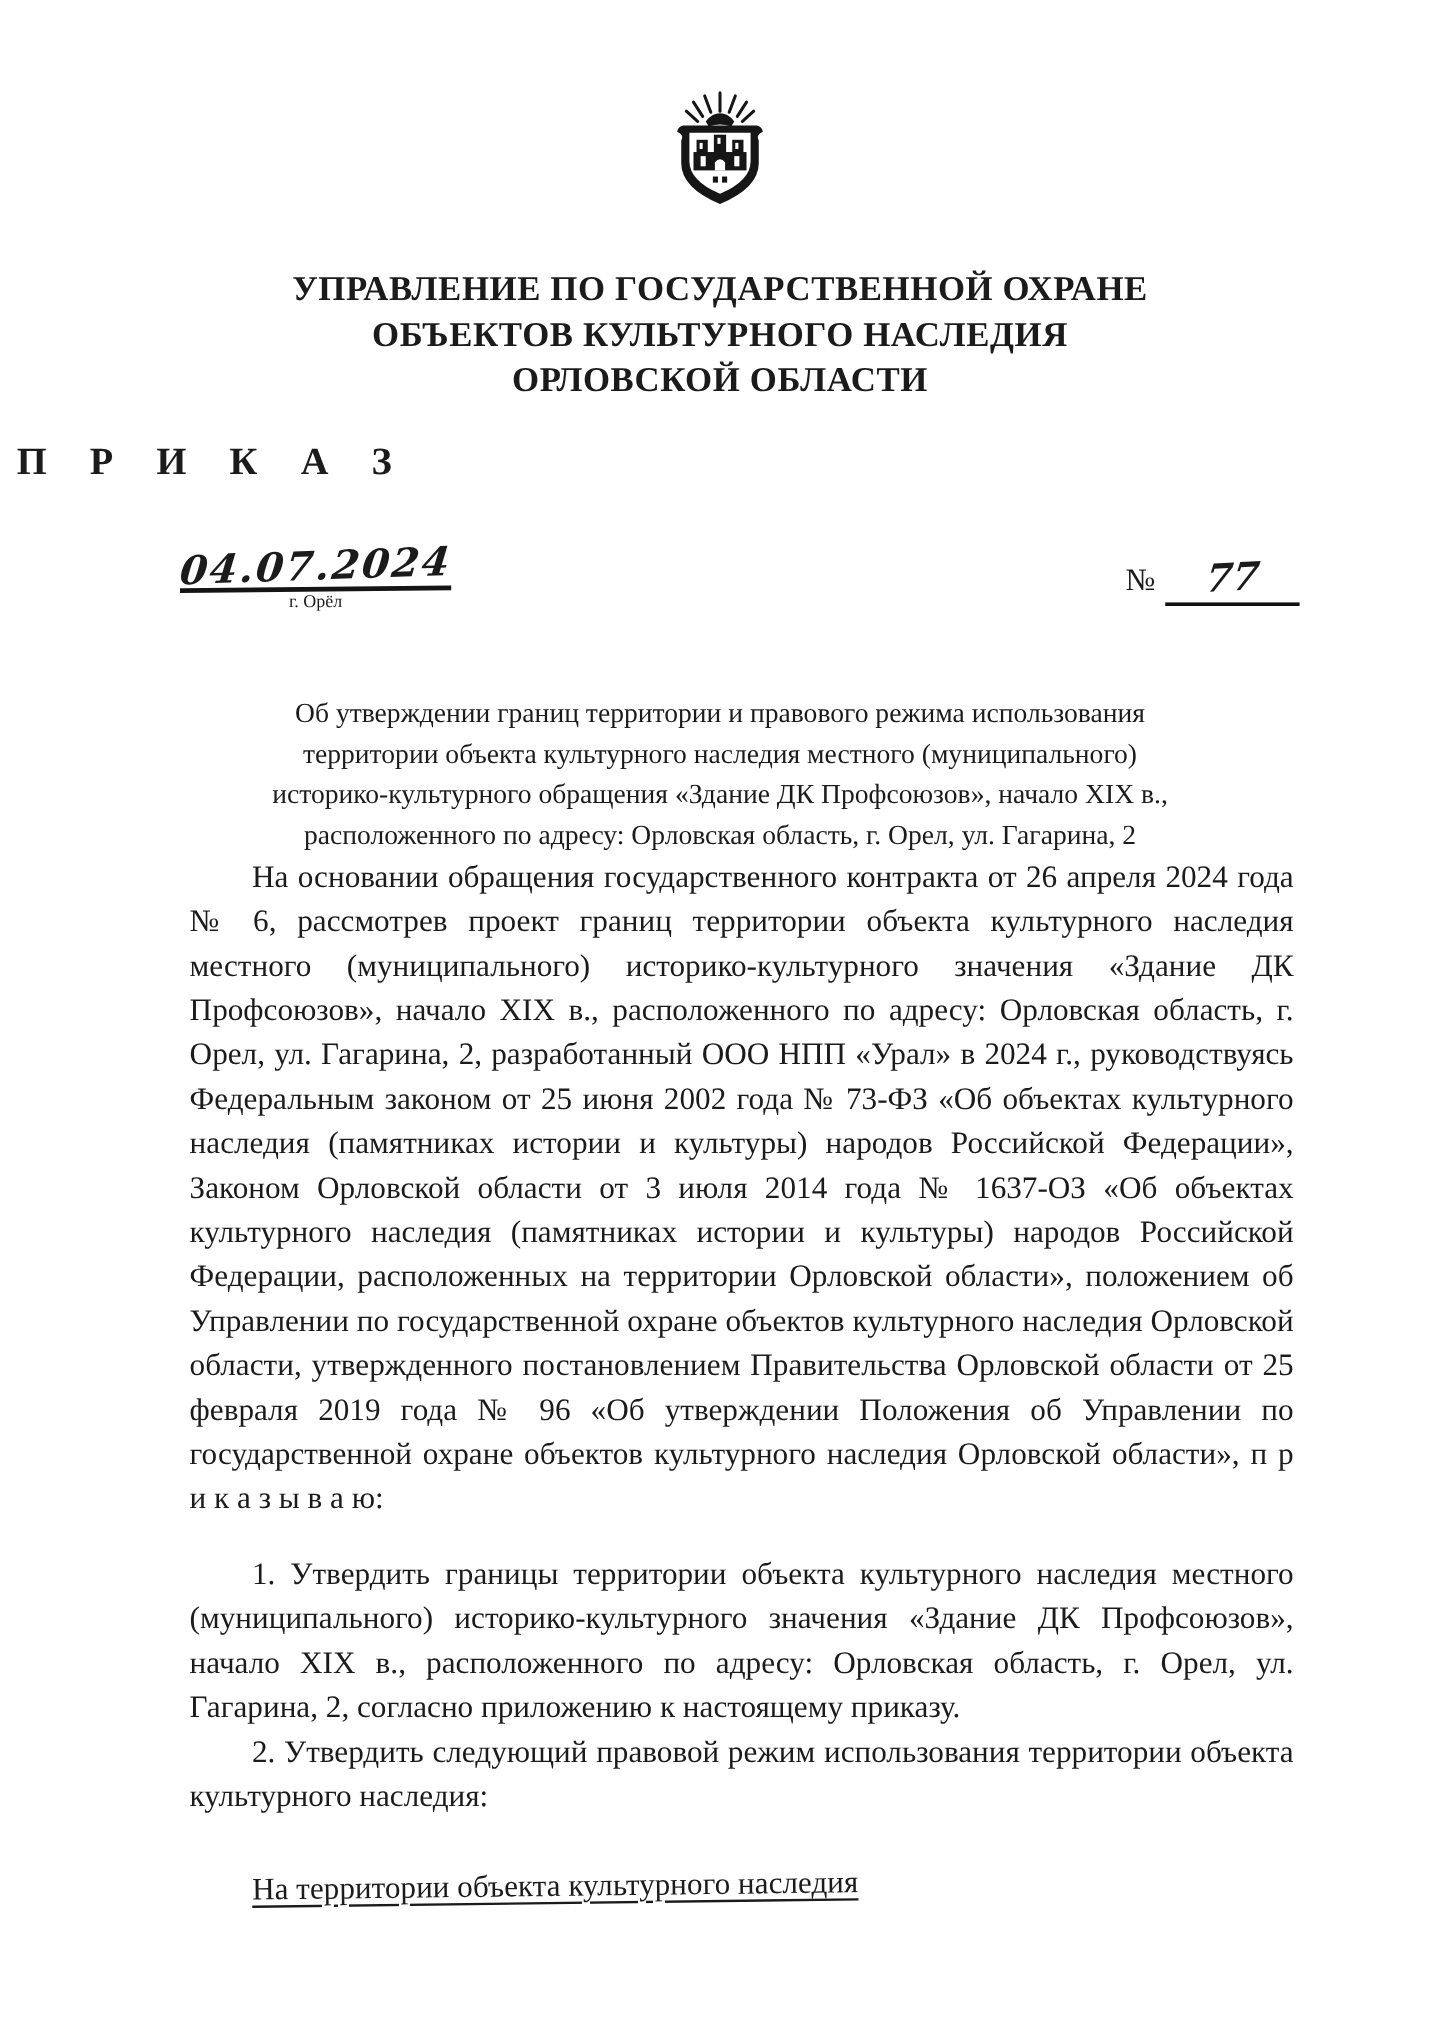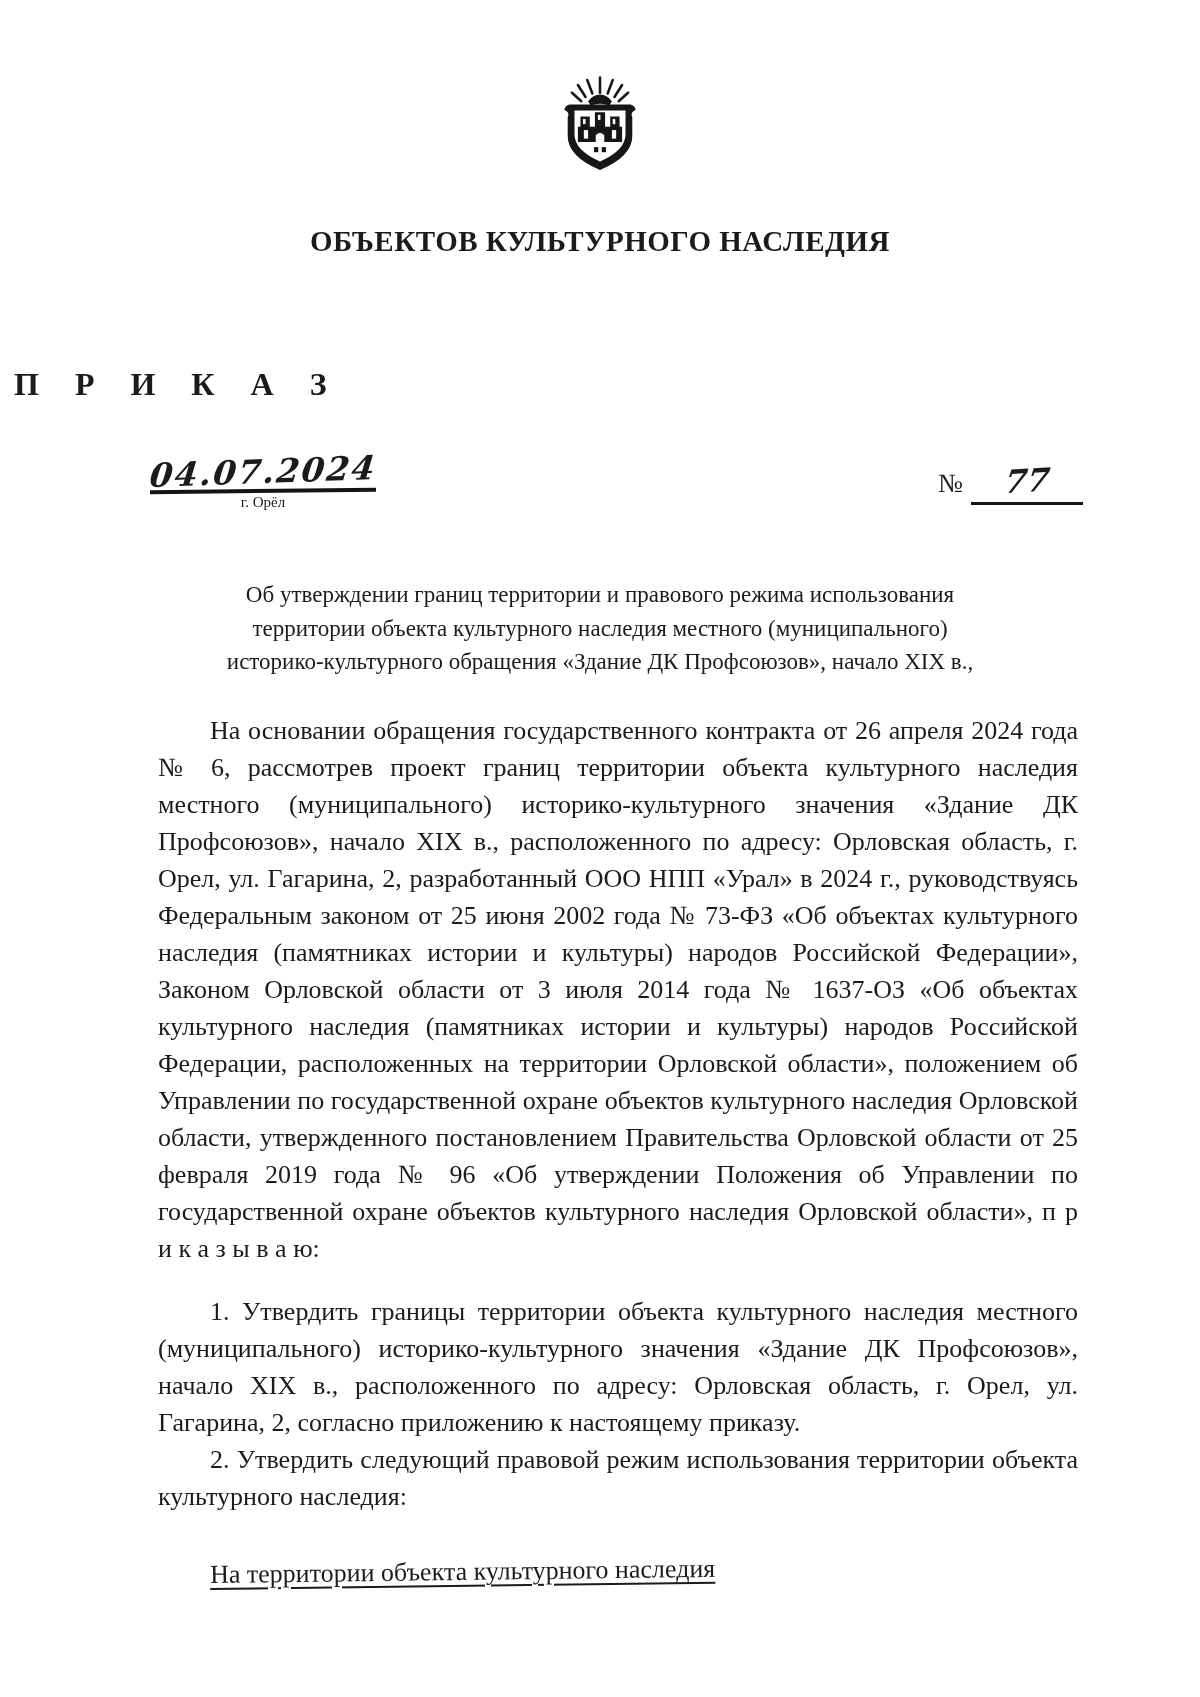--- a/index.html
+++ b/index.html
@@ -169,39 +169,42 @@
       </g>
 
       <g fill="#161616">
         <rect x="43" y="86" width="5" height="6"></rect>
         <rect x="52" y="86" width="5" height="6"></rect>
       </g>
     </svg>
   </div>
 
   <div class="org-title">
+    <div>УПРАВЛЕНИЕ ПО ГОСУДАРСТВЕННОЙ ОХРАНЕ</div>
     <div>ОБЪЕКТОВ КУЛЬТУРНОГО НАСЛЕДИЯ</div>
+    <div>ОРЛОВСКОЙ ОБЛАСТИ</div>
   </div>
 
   <div class="doc-type">П Р И К А З</div>
 
   <div class="date-block">
     <span class="handwritten date-hand">04.07.2024</span>
     <div class="date-underline"></div>
     <div class="place">г. Орёл</div>
   </div>
 
   <div class="number-block">
     <span class="number-label">№</span><span class="number-area"><span class="handwritten number-hand">77</span></span>
   </div>
 
   <div class="subject">
     <div>Об утверждении границ территории и правового режима использования</div>
     <div>территории объекта культурного наследия местного (муниципального)</div>
     <div>историко-культурного обращения «Здание ДК Профсоюзов», начало XIX в.,</div>
+    <div>расположенного по адресу: Орловская область, г. Орел, ул. Гагарина, 2</div>
   </div>
 
   <div class="body-text">
     <p class="preamble">На основании обращения государственного контракта от 26 апреля 2024 года № 6, рассмотрев проект границ территории объекта культурного наследия местного (муниципального) историко-культурного значения «Здание ДК Профсоюзов», начало XIX в., расположенного по адресу: Орловская область, г. Орел, ул. Гагарина, 2, разработанный ООО НПП «Урал»  в 2024 г., руководствуясь Федеральным законом от 25 июня 2002 года № 73-ФЗ «Об объектах культурного наследия (памятниках истории и культуры) народов Российской Федерации», Законом Орловской области от 3 июля 2014 года № 1637-ОЗ «Об объектах культурного наследия (памятниках истории и культуры) народов Российской Федерации, расположенных на территории Орловской области», положением об Управлении по государственной охране объектов культурного наследия Орловской области, утвержденного постановлением Правительства Орловской области от 25 февраля 2019 года № 96 «Об утверждении Положения об Управлении по государственной охране объектов культурного наследия Орловской области», п р и к а з ы в а ю:</p>
     <p>1. Утвердить границы территории объекта культурного наследия местного (муниципального) историко-культурного значения «Здание ДК Профсоюзов», начало XIX в., расположенного по адресу: Орловская область, г. Орел, ул. Гагарина, 2, согласно приложению к настоящему приказу.</p>
     <p>2. Утвердить следующий правовой режим использования территории объекта культурного наследия:</p>
     <p class="section-line"><span class="underlined">На территории объекта культурного наследия</span></p>
   </div>
 
 </div>

